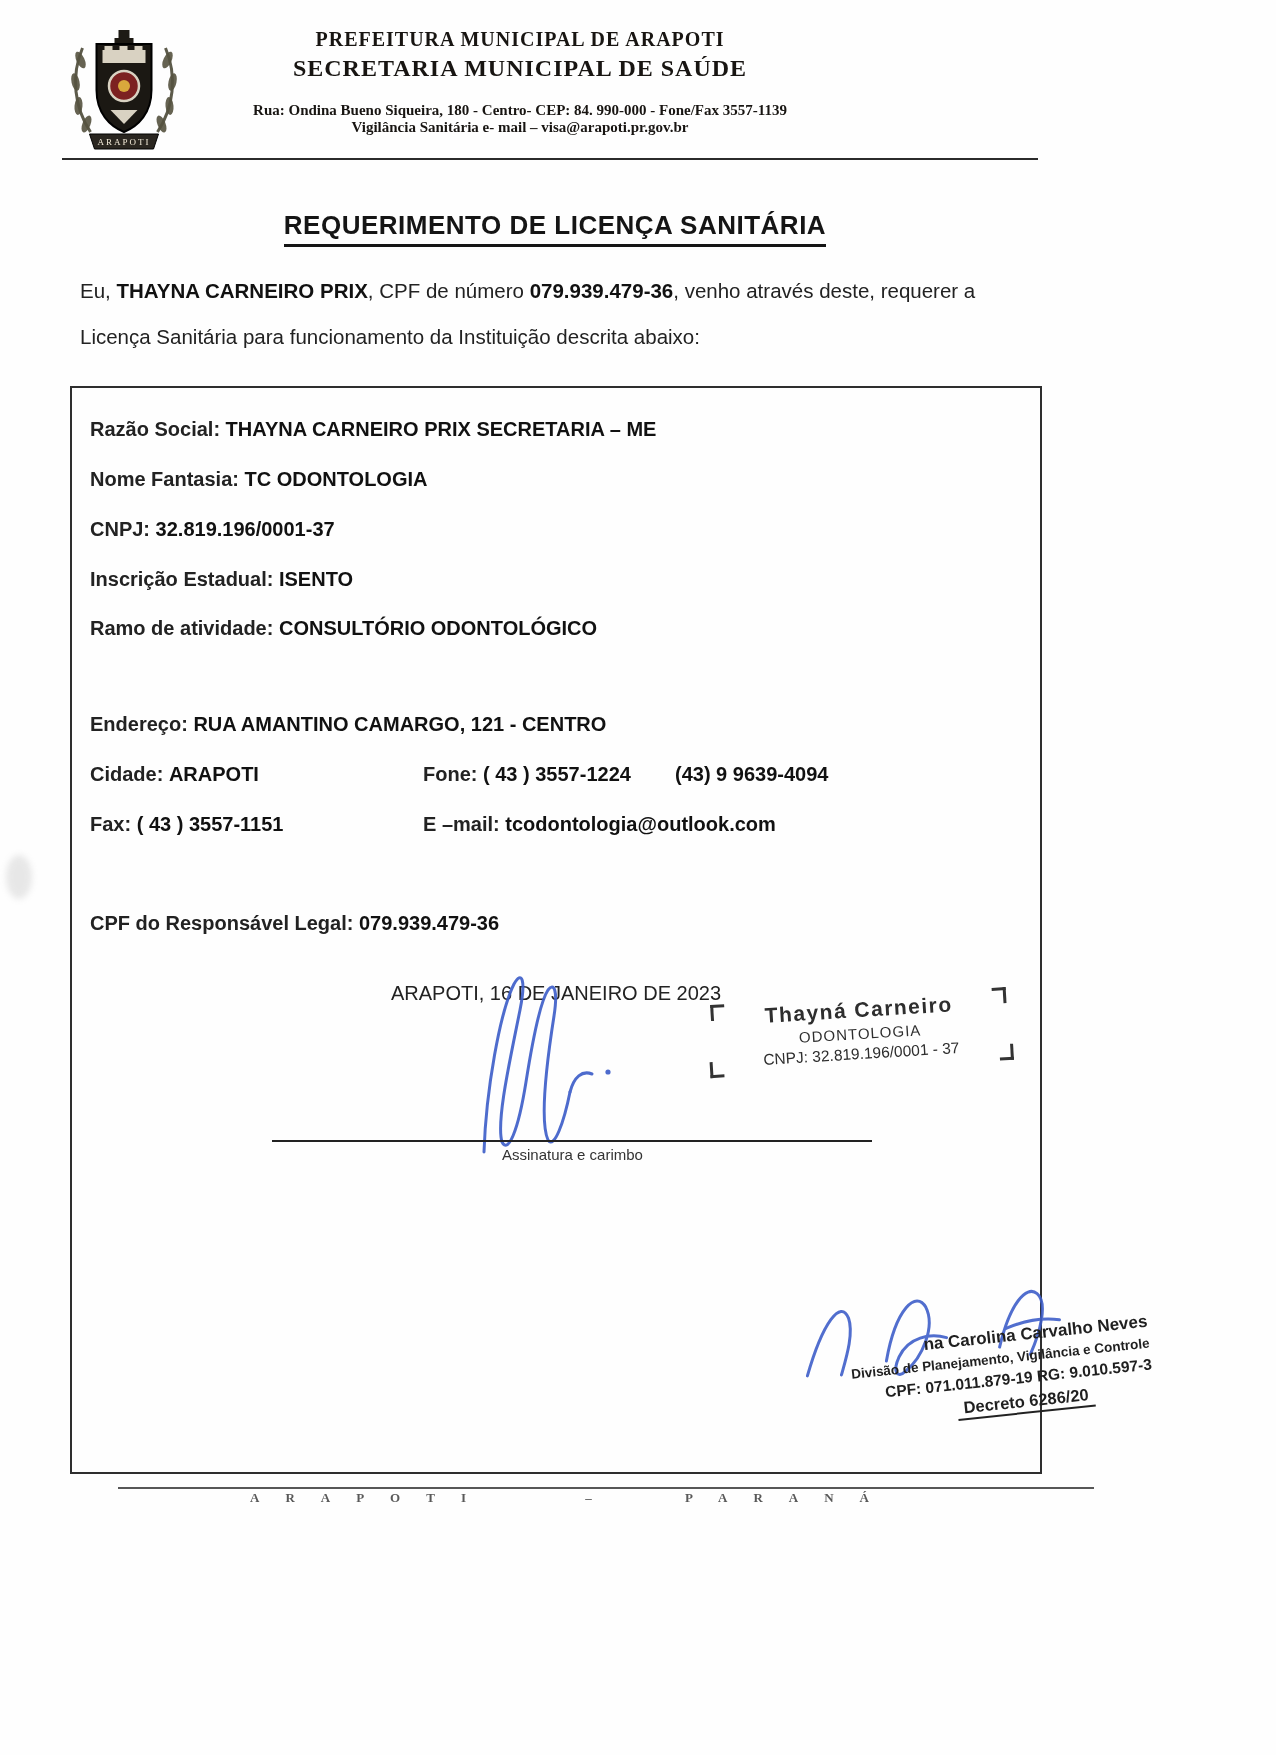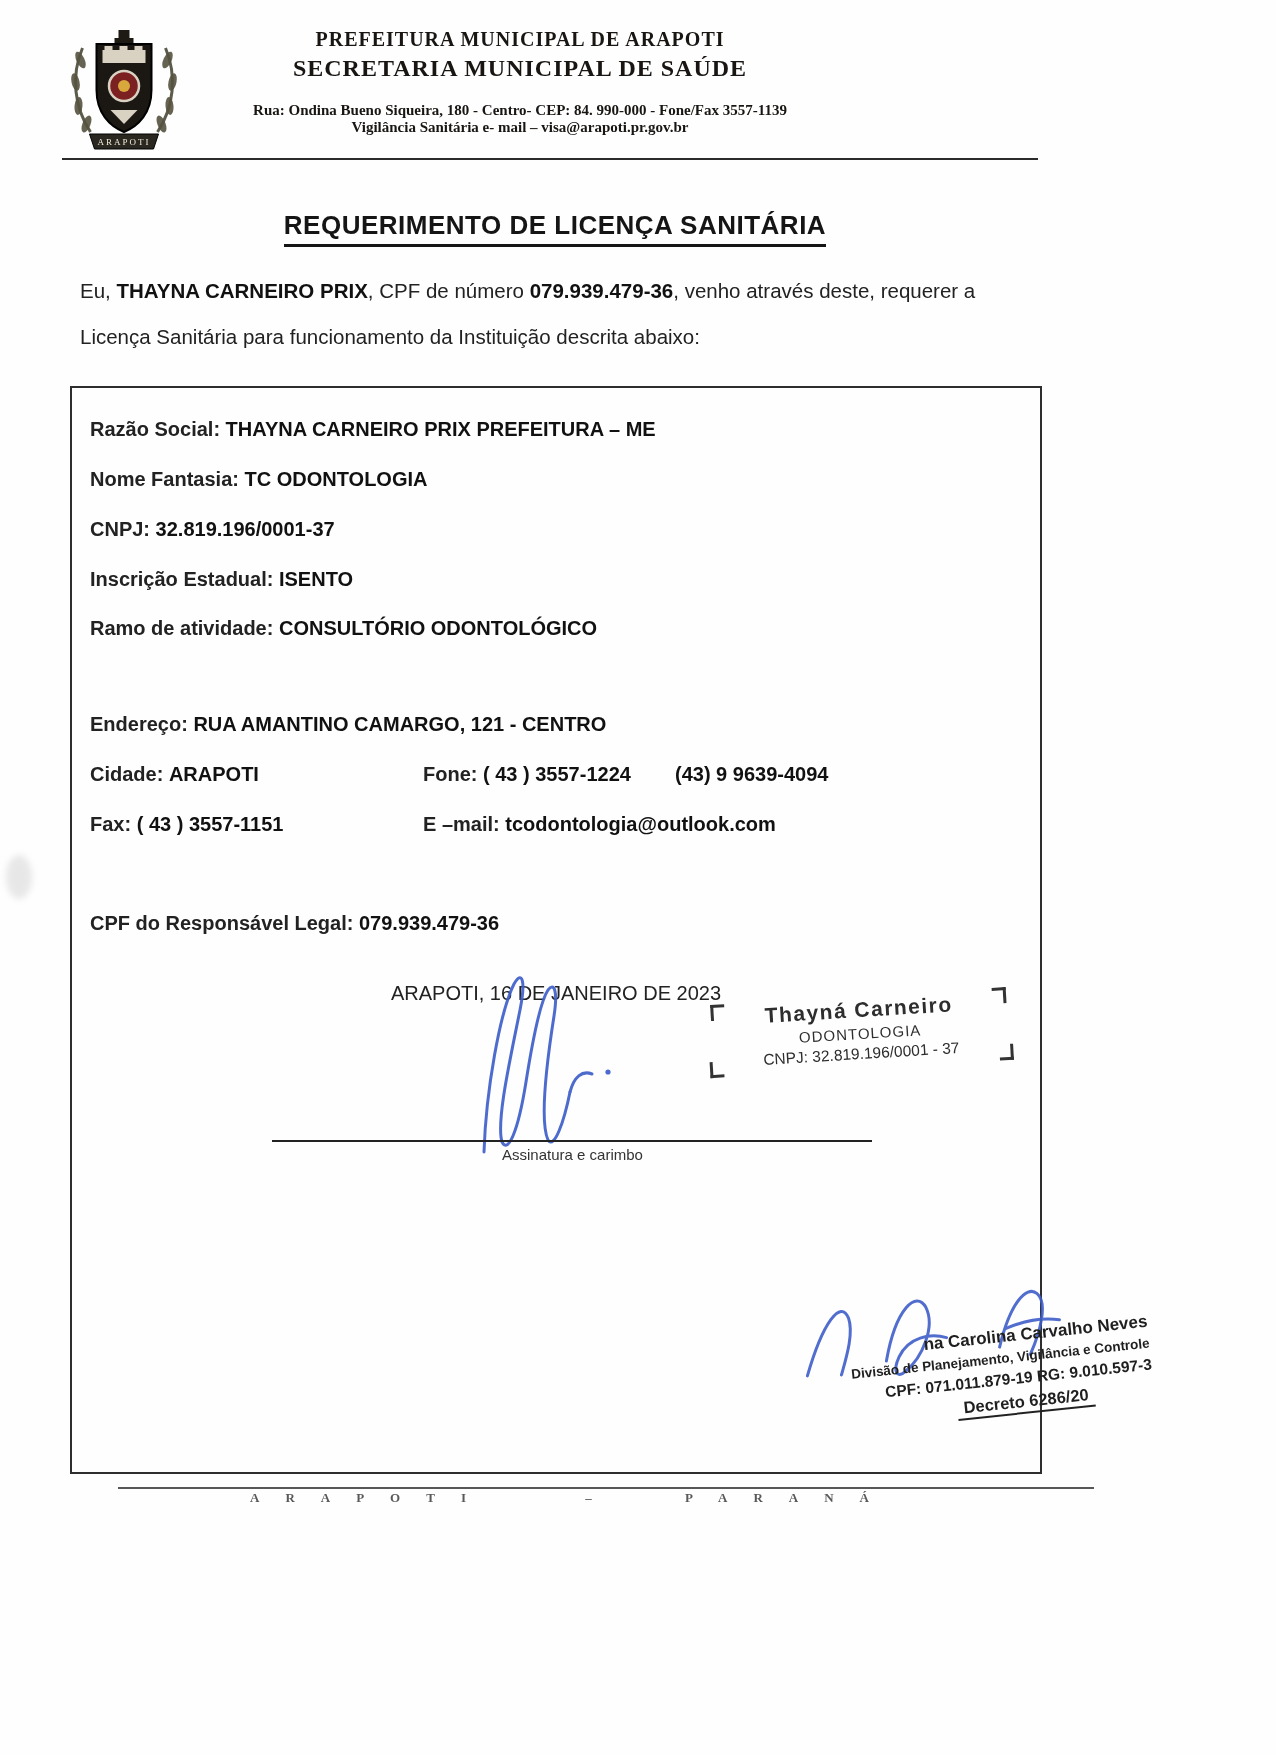--- a/index.html
+++ b/index.html
@@ -121,21 +121,21 @@
   <div class="title-wrap">
     <span class="doc-title">REQUERIMENTO DE LICENÇA SANITÁRIA</span>
   </div>
 
   <div class="intro"><span>Eu, </span><b>THAYNA CARNEIRO PRIX</b><span>, CPF de número </span><b>079.939.479-36</b><span>, venho através deste, requerer a Licença Sanitária para funcionamento da Instituição descrita abaixo:</span></div>
 
   <div class="box">
 
     <div class="frow" style="top:30px">
       <span class="lab">Razão Social:</span>
-      <b class="val">THAYNA CARNEIRO PRIX PREFEITURA – ME</b>
+      <b class="val">THAYNA CARNEIRO PRIX SECRETARIA – ME</b>
     </div>
     <div class="frow" style="top:80px">
       <span class="lab">Nome Fantasia:</span>
       <b class="val">TC ODONTOLOGIA</b>
     </div>
     <div class="frow" style="top:130px">
       <span class="lab">CNPJ:</span>
       <b class="val">32.819.196/0001-37</b>
     </div>
     <div class="frow" style="top:180px">

